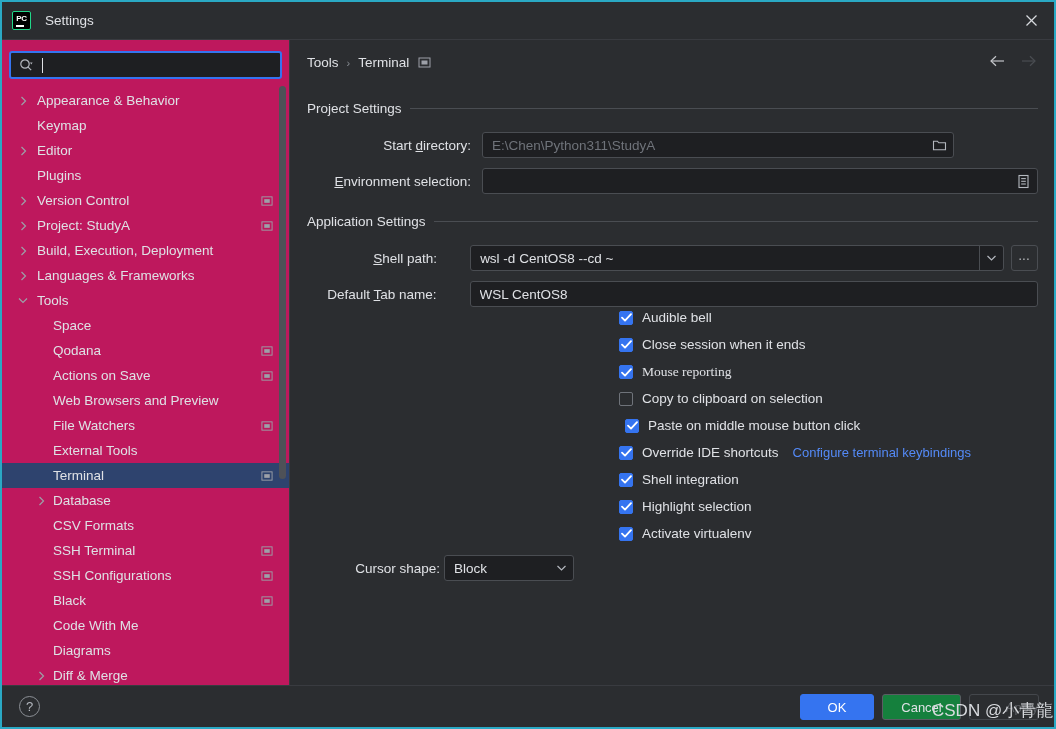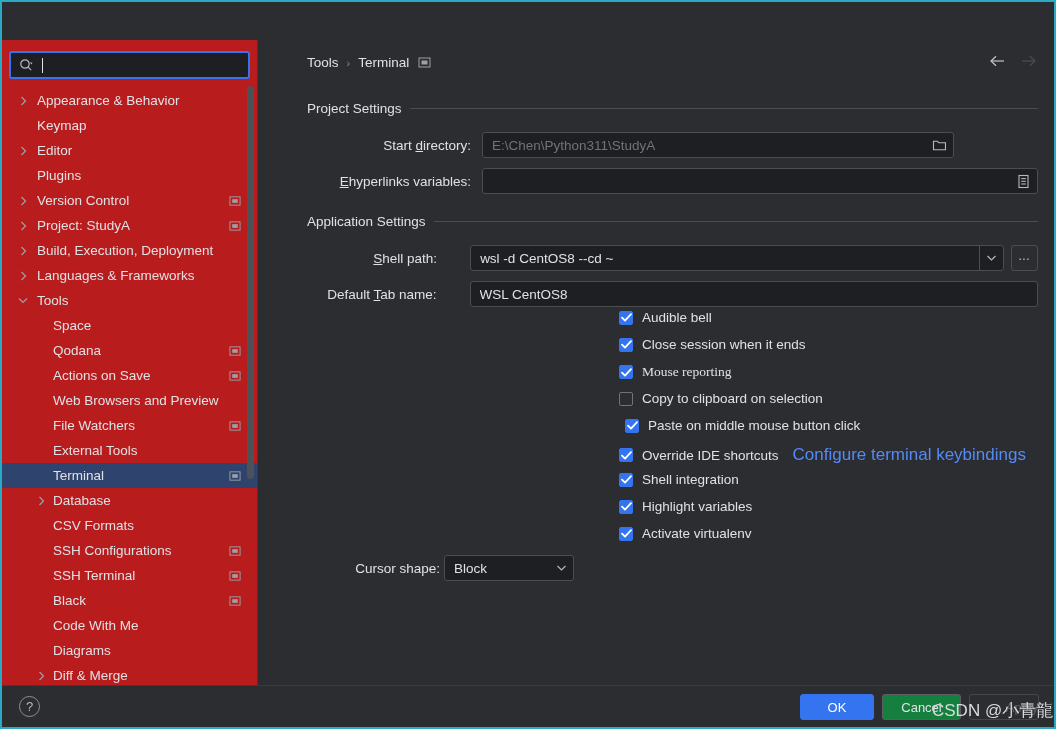--- a/index.html
+++ b/index.html
@@ -70,22 +70,22 @@
     display: flex;
     align-items: center;
     justify-content: center;
     cursor: pointer;
   }
 
   
   #sidebar {
     position: absolute;
     left: 0; top: 38px;
-    width: 256px; height: 649px;
-    background: #b91c1c;
+    width: 288px; height: 649px;
+    background: #be185d;
     border-right: 1px solid #393b40;
     overflow: hidden;
   }
   #search-wrap {
     margin: 11px 7px 8px 7px;
     height: 28px;
     background: #1e1f22;
     border: 2px solid #3574f0;
     border-radius: 3px;
     display: flex;
@@ -288,21 +288,21 @@
     margin-right: 9px;
     display: flex;
     align-items: center;
     justify-content: center;
   }
   .cbox.on { background: #3574f0; border: 1px solid #3574f0; }
   .cbox.off { background: #2b2d30; border: 1px solid #6f737a; }
   .cb-link {
     margin-left: 14px;
     color: #548af7;
-    font-size: 17px;
+    font-size: 13px;
     cursor: pointer;
     text-align: right;
   }
 
   
   #footer {
     position: absolute;
     left: 0; bottom: 0;
     width: 1052px; height: 42px;
     background: #2b2d30;
@@ -344,20 +344,33 @@
     white-space: nowrap;
     pointer-events: none;
     font-family: "Liberation Sans", sans-serif;
   }
 </style>
 </head>
 <body>
 
 <div id="window">
 
+  <div id="titlebar">
+    <div id="pc-logo">
+      <span class="pc-text">PC</span>
+      <span class="pc-bar"></span>
+    </div>
+    <div id="title-text">Settings</div>
+    <div id="close-btn">
+      <svg width="13" height="13" viewBox="0 0 13 13">
+        <line x1="1.5" y1="1.5" x2="11.5" y2="11.5" stroke="#d8dade" stroke-width="1.3"></line>
+        <line x1="11.5" y1="1.5" x2="1.5" y2="11.5" stroke="#d8dade" stroke-width="1.3"></line>
+      </svg>
+    </div>
+  </div>
 
   <div id="sidebar">
 
     <div id="search-wrap">
       <span id="search-icon">
         <svg width="15" height="15" viewBox="0 0 15 15">
           <circle cx="6" cy="6" r="4.2" fill="none" stroke="#b4b8bf" stroke-width="1.2"></circle>
           <line x1="9.1" y1="9.1" x2="12.2" y2="12.2" stroke="#b4b8bf" stroke-width="1.2"></line>
           <path d="M11 4.6 l2.6 0 l-1.3 1.8 z" fill="#b4b8bf"></path>
         </svg>
@@ -502,31 +515,31 @@
             </svg>
           </span>
           <span class="tree-label">Database</span>
         </div>
         <div class="tree-row d1">
           <span class="tree-arrow"></span>
           <span class="tree-label">CSV Formats</span>
         </div>
         <div class="tree-row d1">
           <span class="tree-arrow"></span>
+          <span class="tree-label">SSH Terminal</span>
+          <span class="tree-badge">
+            <svg width="12" height="12" viewBox="0 0 13 13">
+              <rect x="1" y="2" width="11" height="9" fill="none" stroke="#9da0a8" stroke-width="1"></rect>
+              <rect x="3.5" y="4.5" width="6" height="4" fill="#9da0a8"></rect>
+            </svg>
+          </span>
+        </div>
+        <div class="tree-row d1">
+          <span class="tree-arrow"></span>
           <span class="tree-label">SSH Configurations</span>
-          <span class="tree-badge">
-            <svg width="12" height="12" viewBox="0 0 13 13">
-              <rect x="1" y="2" width="11" height="9" fill="none" stroke="#9da0a8" stroke-width="1"></rect>
-              <rect x="3.5" y="4.5" width="6" height="4" fill="#9da0a8"></rect>
-            </svg>
-          </span>
-        </div>
-        <div class="tree-row d1">
-          <span class="tree-arrow"></span>
-          <span class="tree-label">SSH Terminal</span>
           <span class="tree-badge">
             <svg width="12" height="12" viewBox="0 0 13 13">
               <rect x="1" y="2" width="11" height="9" fill="none" stroke="#9da0a8" stroke-width="1"></rect>
               <rect x="3.5" y="4.5" width="6" height="4" fill="#9da0a8"></rect>
             </svg>
           </span>
         </div>
         <div class="tree-row d1">
           <span class="tree-arrow"></span>
           <span class="tree-label">Black</span>
@@ -603,21 +616,21 @@
         <span class="field-icon">
           <svg width="15" height="14" viewBox="0 0 15 14">
             <path d="M1.5 3.2 h4 l1.2 1.6 h6.8 v7 h-12 z" fill="none" stroke="#b4b8bf" stroke-width="1.1"></path>
           </svg>
         </span>
       </span>
     </div>
 
     <div class="field-row" style="left:16px; top:128px; width:731px;">
       <span class="field-label" style="width:164px;">
-        <span></span><u>E</u><span>hyperlinks variables:</span>
+        <span></span><u>E</u><span>nvironment selection:</span>
       </span>
       <span class="text-field" style="margin-left:11px; width:556px;">
         <span class="val"></span>
         <span class="field-icon">
           <svg width="15" height="15" viewBox="0 0 15 15">
             <rect x="3" y="1.5" width="9" height="12" fill="none" stroke="#b4b8bf" stroke-width="1.1"></rect>
             <line x1="5.2" y1="4.6" x2="9.8" y2="4.6" stroke="#b4b8bf" stroke-width="1.1"></line>
             <line x1="5.2" y1="7.3" x2="9.8" y2="7.3" stroke="#b4b8bf" stroke-width="1.1"></line>
             <line x1="5.2" y1="10" x2="9.8" y2="10" stroke="#b4b8bf" stroke-width="1.1"></line>
           </svg>
@@ -707,21 +720,21 @@
             </svg>
           </span>
           <span>Shell integration</span>
         </div>
         <div class="cb-row" style="top: 459px;">
           <span class="cbox on">
             <svg width="11" height="9" viewBox="0 0 11 9">
               <polyline points="1,4.6 4,7.6 10,1.2" fill="none" stroke="#ffffff" stroke-width="1.8" stroke-linecap="round" stroke-linejoin="round"></polyline>
             </svg>
           </span>
-          <span>Highlight variables</span>
+          <span>Highlight selection</span>
         </div>
         <div class="cb-row" style="top: 486px;">
           <span class="cbox on">
             <svg width="11" height="9" viewBox="0 0 11 9">
               <polyline points="1,4.6 4,7.6 10,1.2" fill="none" stroke="#ffffff" stroke-width="1.8" stroke-linecap="round" stroke-linejoin="round"></polyline>
             </svg>
           </span>
           <span>Activate virtualenv</span>
         </div>
       </div>

